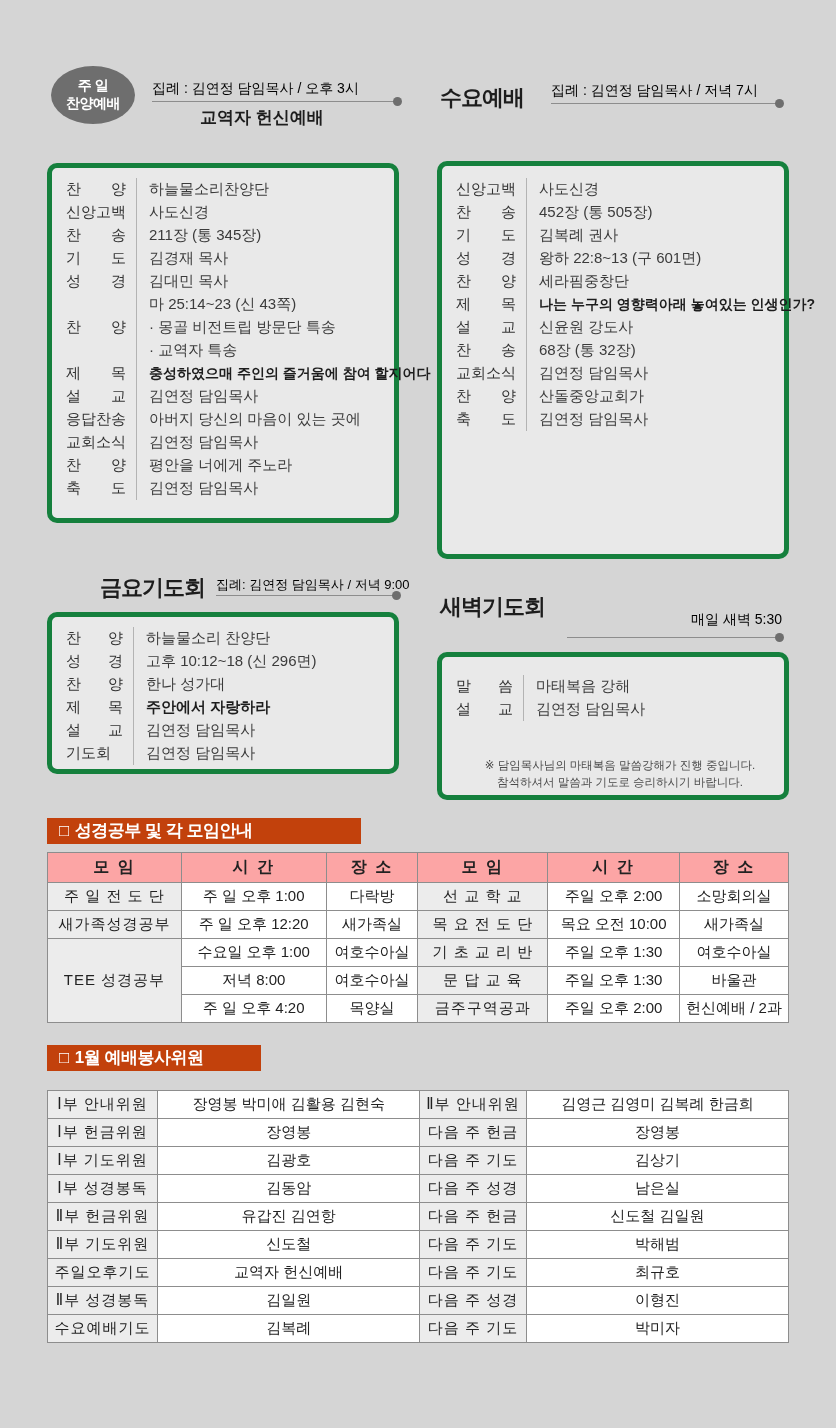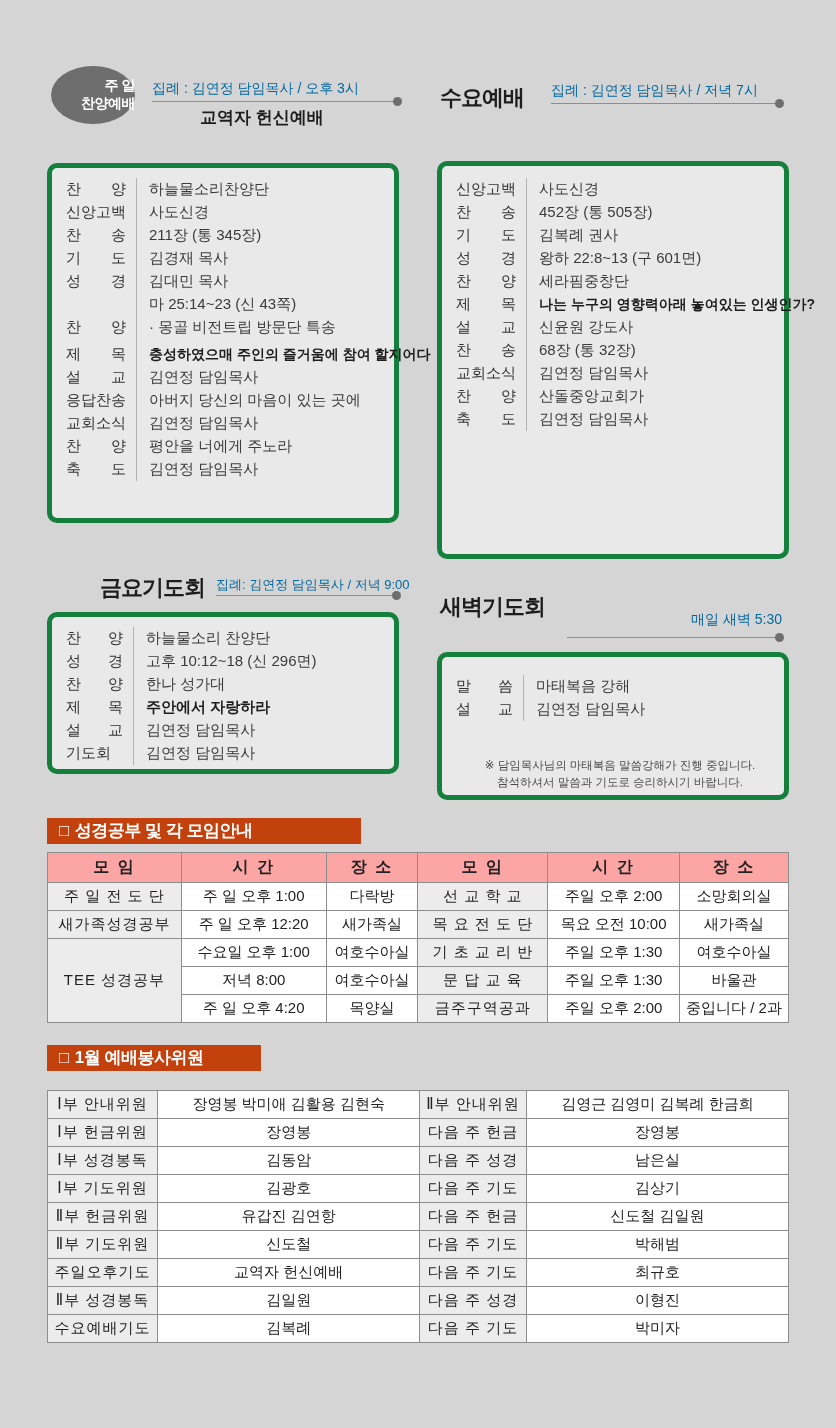--- a/index.html
+++ b/index.html
@@ -47,38 +47,38 @@
   .val.bold { font-weight: bold; color: #1d1d1d; }
   .val.sm { font-size: 14px; }
 
   
   .oval {
     position: absolute;
     width: 84px; height: 58px;
     border-radius: 50%;
     background: #6e6e6e;
     color: #fff;
-    text-align: right;
+    text-align: center;
     font-size: 14px;
     font-weight: bold;
     line-height: 1.25;
     padding-top: 11px;
     letter-spacing: -0.5px;
   }
   .head-title {
     position: absolute;
     font-size: 22px;
     font-weight: bold;
     color: #1d1d1d;
     letter-spacing: -1px;
   }
   .head-sub {
     position: absolute;
     font-size: 14px;
-    color: #0369a1;
+    color: #000000;
     white-space: nowrap;
   }
   .head-sub2 {
     position: absolute;
     font-size: 17px;
     font-weight: bold;
     color: #1d1d1d;
     white-space: nowrap;
   }
   .rule {
@@ -183,20 +183,21 @@
       <div class="row">
           <div class="lbl"></div>
           <div class="val">마 25:14~23 (신 43쪽)</div>
         </div>
       <div class="row">
           <div class="lbl">찬 양</div>
           <div class="val">· 몽골 비전트립 방문단 특송</div>
         </div>
       <div class="row">
           <div class="lbl"></div>
+          <div class="val">· 교역자 특송</div>
         </div>
       <div class="row">
           <div class="lbl">제 목</div>
           <div class="val bold sm">충성하였으매 주인의 즐거움에 참여 할지어다</div>
         </div>
       <div class="row">
           <div class="lbl">설 교</div>
           <div class="val">김연정 담임목사</div>
         </div>
       <div class="row">
@@ -373,21 +374,21 @@
         <td>여호수아실</td>
         <td class="hdr">문 답 교 육</td>
         <td class="right">주일 오후  1:30</td>
         <td>바울관</td>
       </tr>
       <tr>
         <td class="right">주  일 오후  4:20</td>
         <td>목양실</td>
         <td class="hdr">금주구역공과</td>
         <td class="right">주일 오후  2:00</td>
-        <td>중입니다 / 2과</td>
+        <td>헌신예배 / 2과</td>
       </tr>
     </tbody>
   </table>
 
   <div class="secbar" style="left:47px; top:1045px; width:214px;">
     <span class="sq">□</span><span>1월 예배봉사위원</span>
   </div>
 
   <table class="grid" style="left:47px; top:1090px; width:742px;">
     <tbody>
@@ -397,32 +398,32 @@
         <td class="hdr" style="width:96px;">Ⅱ부 안내위원</td>
         <td style="width:262px;">김영근 김영미 김복례 한금희</td>
       </tr>
       <tr>
         <td class="hdr">Ⅰ부 헌금위원</td>
         <td>장영봉</td>
         <td class="hdr">다음 주 헌금</td>
         <td>장영봉</td>
       </tr>
       <tr>
+        <td class="hdr">Ⅰ부 기도위원</td>
+        <td>김광호</td>
+        <td class="hdr">다음 주 기도</td>
+        <td>김상기</td>
+      </tr>
+      <tr>
         <td class="hdr">Ⅰ부 성경봉독</td>
         <td>김동암</td>
         <td class="hdr">다음 주 성경</td>
         <td>남은실</td>
       </tr>
       <tr>
-        <td class="hdr">Ⅰ부 기도위원</td>
-        <td>김광호</td>
-        <td class="hdr">다음 주 기도</td>
-        <td>김상기</td>
-      </tr>
-      <tr>
         <td class="hdr">Ⅱ부 헌금위원</td>
         <td>유갑진 김연항</td>
         <td class="hdr">다음 주 헌금</td>
         <td>신도철 김일원</td>
       </tr>
       <tr>
         <td class="hdr">Ⅱ부 기도위원</td>
         <td>신도철</td>
         <td class="hdr">다음 주 기도</td>
         <td>박해범</td>

